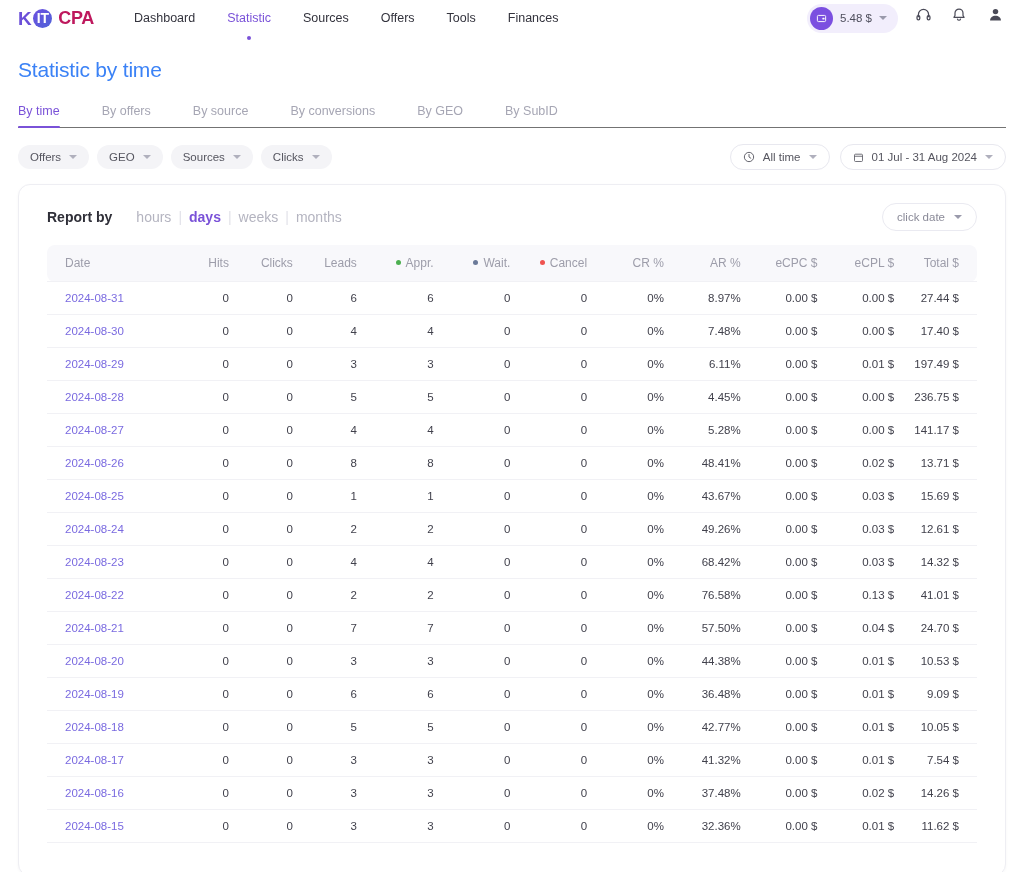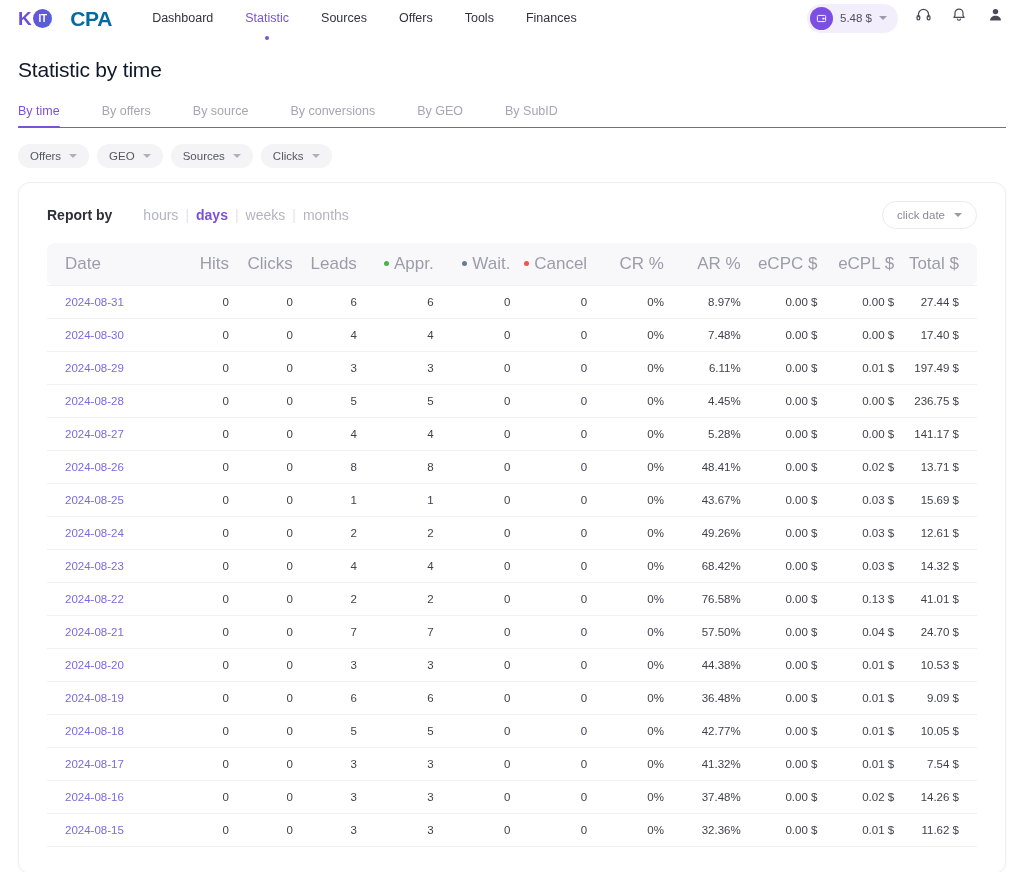--- a/index.html
+++ b/index.html
@@ -41,35 +41,35 @@
     color: #6b4fd8;
     letter-spacing: -0.5px;
     line-height: 1;
   }
   .logo-badge {
     width: 19px;
     height: 19px;
     border-radius: 50%;
     background: linear-gradient(135deg, #6c4fe0 0%, #4f63d8 100%);
     color: #ffffff;
-    font-size: 10px;
+    font-size: 14px;
     font-weight: 700;
     display: flex;
     align-items: center;
     justify-content: center;
     letter-spacing: -0.3px;
     margin: 0 1px;
   }
   .logo-cpa {
-    font-size: 21px;
+    font-size: 18px;
     font-weight: 700;
-    color: #0369a1;
+    color: #be185d;
     letter-spacing: -0.3px;
     line-height: 1;
-    margin-left: 16px;
+    margin-left: 4px;
   }
 
   .nav {
     display: flex;
     align-items: center;
     gap: 12px;
   }
   .nav-item {
     position: relative;
     font-size: 12.5px;
@@ -126,21 +126,21 @@
     width: 22px; height: 22px;
     display: flex; align-items: center; justify-content: center;
     cursor: pointer;
   }
 
   
   .page-head { padding: 22px 18px 0 18px; background: #fff; }
   .page-title {
     font-size: 21px;
     font-weight: 400;
-    color: #0f172a;
+    color: #3b82f6;
     letter-spacing: -0.2px;
   }
 
   .tabs {
     display: flex;
     gap: 16px;
     margin-top: 16px;
     border-bottom: 1px solid #737373;
   }
   .tab {
@@ -215,21 +215,21 @@
     padding: 0 28px 0 28px;
     margin-bottom: 14px;
   }
   .report-by {
     display: flex;
     align-items: baseline;
     font-size: 14px;
     color: #2f2f38;
     gap: 0;
   }
-  .report-by .lbl { font-weight: 700; margin-right: 24px; }
+  .report-by .lbl { font-weight: 700; margin-right: 17px; }
   .period {
     color: #b4b4c0;
     cursor: pointer;
     padding: 0 7px;
   }
   .period.active { color: #7a52d8; font-weight: 600; }
   .sep { color: #e2e2e9; }
 
   .click-date {
     margin-left: auto;
@@ -247,21 +247,21 @@
 
   
   .tbl-wrap { padding: 0 28px; }
   table {
     width: 100%;
     border-collapse: collapse;
     table-layout: fixed;
   }
   thead tr { background: #f8f8fb; }
   thead th {
-    font-size: 17px;
+    font-size: 12px;
     font-weight: 400;
     color: #9d9daa;
     padding: 11px 6px;
     text-align: right;
     white-space: nowrap;
   }
   thead th:first-child { text-align: left; padding-left: 18px; border-radius: 8px 0 0 8px; }
   thead th:last-child  { padding-right: 18px; border-radius: 0 8px 8px 0; }
 
   th .dot {
@@ -404,20 +404,43 @@
   </div>
   <div class="chip">
     <span>Sources</span>
     <span class="caret"></span>
   </div>
   <div class="chip">
     <span>Clicks</span>
     <span class="caret"></span>
   </div>
 
+  <div class="filter-right">
+    <div class="chip outline">
+      <span>
+        <svg width="12" height="12" viewBox="0 0 16 16" fill="none" style="display:block">
+          <circle cx="8" cy="8" r="6.2" stroke="#55555f" stroke-width="1.2"></circle>
+          <path d="M8 4.6V8l2.4 1.6" stroke="#55555f" stroke-width="1.2" stroke-linecap="round"></path>
+        </svg>
+      </span>
+      <span>All time</span>
+      <span class="caret"></span>
+    </div>
+
+    <div class="chip outline">
+      <span>
+        <svg width="11" height="11" viewBox="0 0 16 16" fill="none" style="display:block">
+          <rect x="2.2" y="3.2" width="11.6" height="10.6" rx="1.4" stroke="#55555f" stroke-width="1.2"></rect>
+          <path d="M2.2 6.2h11.6" stroke="#55555f" stroke-width="1.2"></path>
+        </svg>
+      </span>
+      <span>01 Jul - 31 Aug 2024</span>
+      <span class="caret"></span>
+    </div>
+  </div>
 </div>
 
 <div class="card">
 
   <div class="card-head">
     <div class="report-by">
       <span class="lbl">Report by</span>
       <span class="period">hours</span>
       <span class="sep">|</span>
       <span class="period active">days</span>

